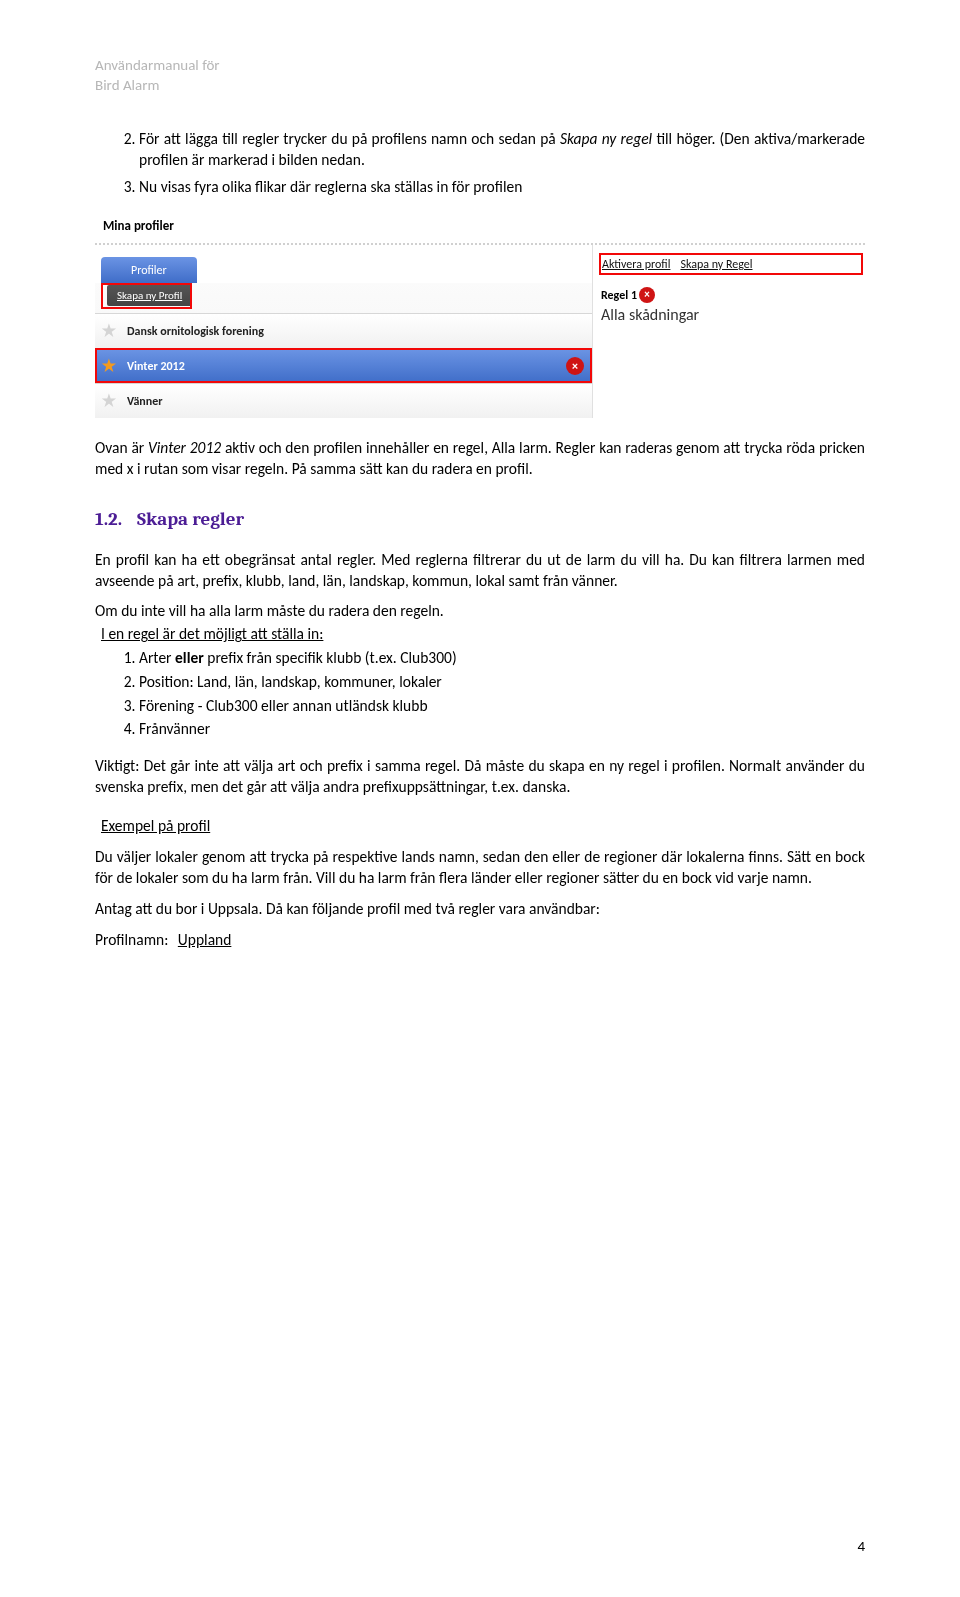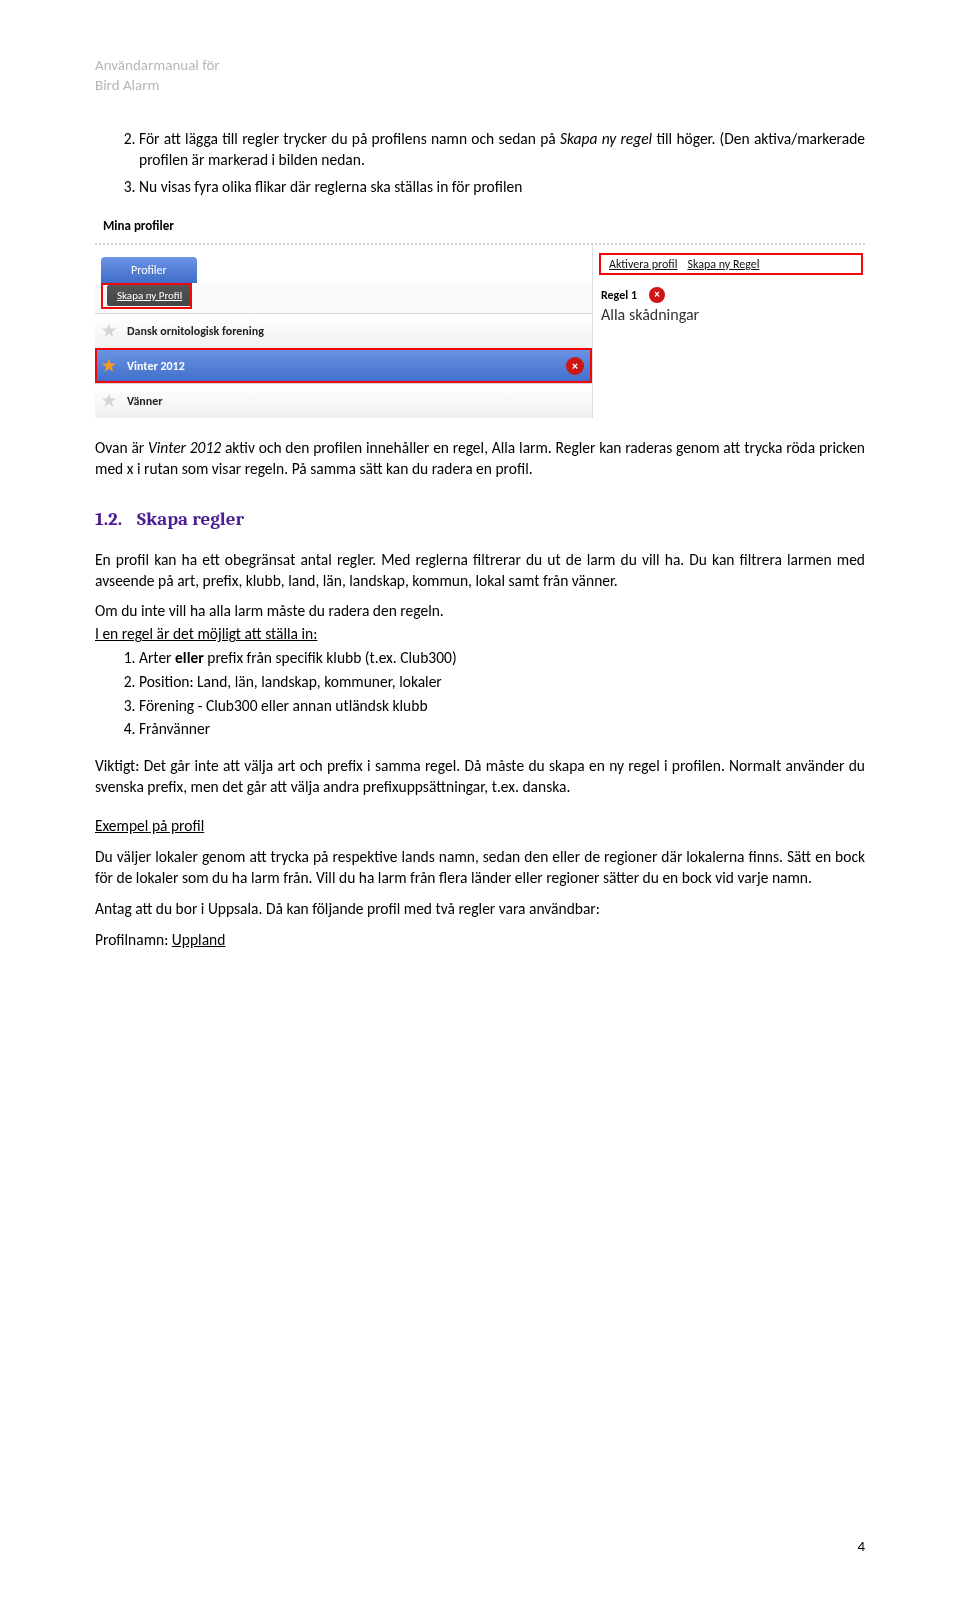--- a/index.html
+++ b/index.html
@@ -128,28 +128,28 @@
     margin-right: 8px;
     font-weight: bold;
   }
   .right-top {
     display: flex;
     gap: 10px;
     font-size: 12px;
     color: #111;
     margin-bottom: 14px;
     outline: 2px solid #f20808;
-    padding: 2px 8px;
+    padding: 2px 1px;
     justify-content: flex-start;
   }
   .right-top span { text-decoration: underline; }
   .regel-line {
     display: flex;
     align-items: center;
-    gap: 12px;
+    gap: 2px;
     font-size: 12px;
     font-weight: bold;
   }
   .regel-line .del-x { margin: 0; width:16px; height:16px; line-height:16px; font-size:11px;}
   .regel-sub {
     font-size: 16px;
     color: #333;
     margin-top: 2px;
   }
   .h2 {
@@ -161,21 +161,21 @@
   }
   .h2 .num { display:inline-block; width: 42px; }
   .inner-ol {
     padding-left: 44px;
     margin: 0 0 16px 0;
   }
   .inner-ol li {
     line-height: 1.4;
     margin-bottom: 2px;
   }
-  .underline { text-decoration: underline; }
+  .underline { text-decoration: underline; margin-left: 6px; }
   .foot {
     position: absolute;
     right: 95px;
     bottom: 42px;
     font-size: 15px;
   }
 </style>
 </head>
 <body>
 

